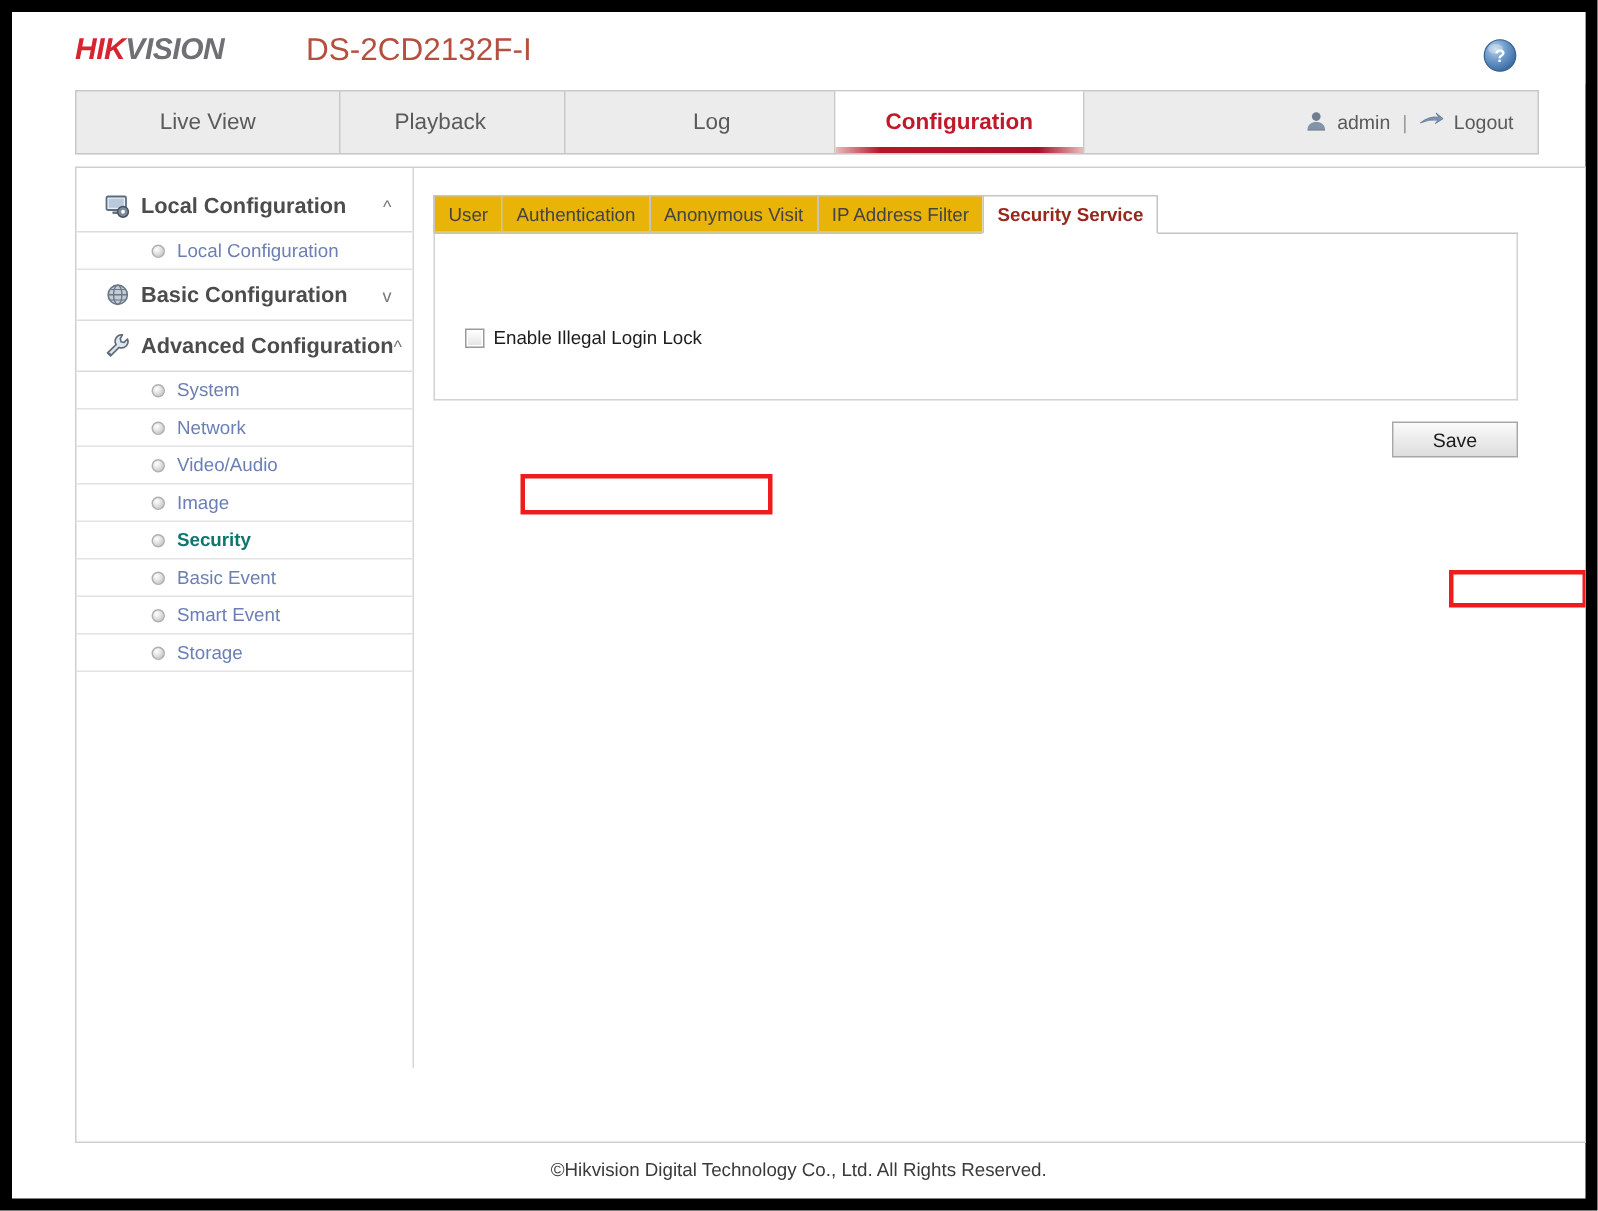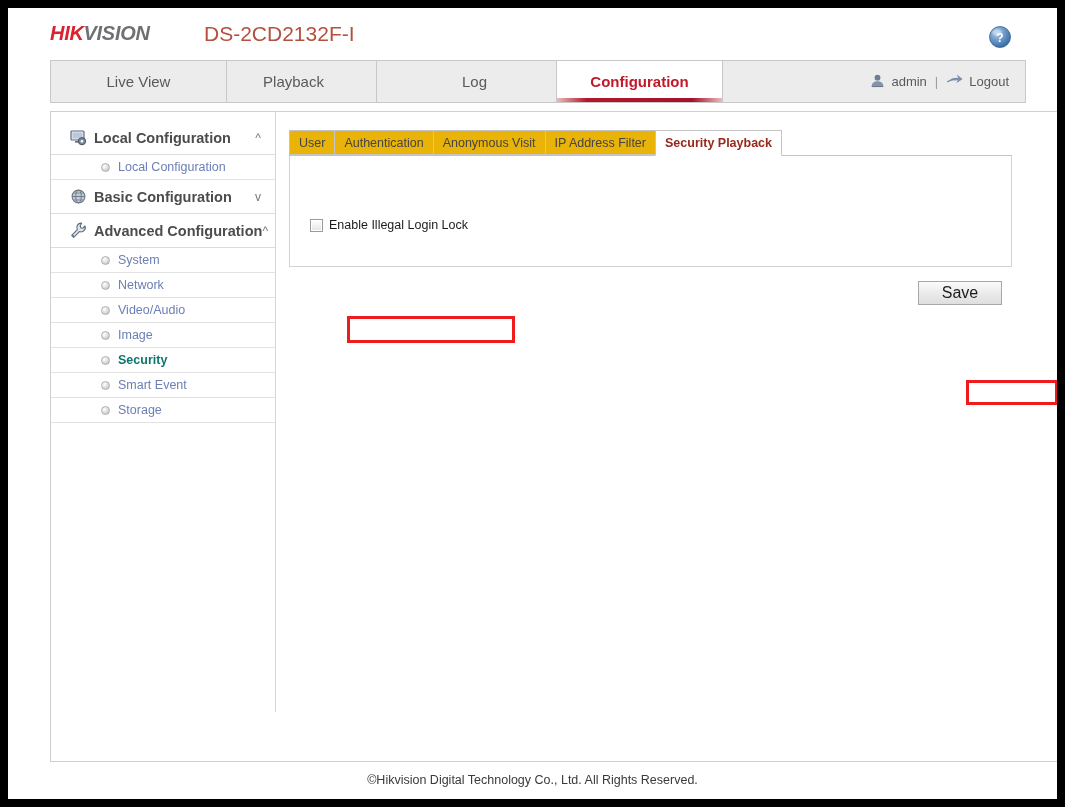--- a/index.html
+++ b/index.html
@@ -191,24 +191,24 @@
     cursor: pointer;
   }
   .opt-label { font-size: 12.5px; color: #1b1b1b; white-space: nowrap; }
 
   .save-wrap {
     position: relative;
     margin-top: 14px;
     height: 26px;
   }
   .save-btn {
-    position: absolute; right: 10px; top: 0;
+    position: absolute; right: 0; top: 0;
     width: 84px; height: 24px;
     font-family: "Liberation Sans", sans-serif;
-    font-size: 16px; color: #1b1b1b;
+    font-size: 13px; color: #1b1b1b;
     background: linear-gradient(to bottom, #fbfbfb 0%, #ececec 48%, #dedede 100%);
     border: 1px solid #a7a7a7;
     cursor: pointer;
   }
 
   
   .annot {
     position: absolute;
     border: 3px solid #ee1c1c;
     pointer-events: none;
@@ -336,36 +336,40 @@
       <div class="sub">
         <span class="bullet"></span>
         <span class="sub-label">Image</span>
       </div>
       <div class="sub active">
         <span class="bullet"></span>
         <span class="sub-label">Security</span>
       </div>
       <div class="sub">
         <span class="bullet"></span>
+        <span class="sub-label">Basic Event</span>
+      </div>
+      <div class="sub">
+        <span class="bullet"></span>
         <span class="sub-label">Smart Event</span>
       </div>
       <div class="sub">
         <span class="bullet"></span>
         <span class="sub-label">Storage</span>
       </div>
     </div>
 
     <div class="content">
 
       <div class="tabstrip">
         <div class="ctab">User</div>
         <div class="ctab">Authentication</div>
         <div class="ctab">Anonymous Visit</div>
         <div class="ctab">IP Address Filter</div>
-        <div class="ctab active">Security Playback</div>
+        <div class="ctab active">Security Service</div>
       </div>
 
       <div class="box">
         <div class="opt-row r2">
           <span class="cbox"></span>
           <span class="opt-label">Enable Illegal Login Lock</span>
         </div>
       </div>
 
       <div class="save-wrap">

